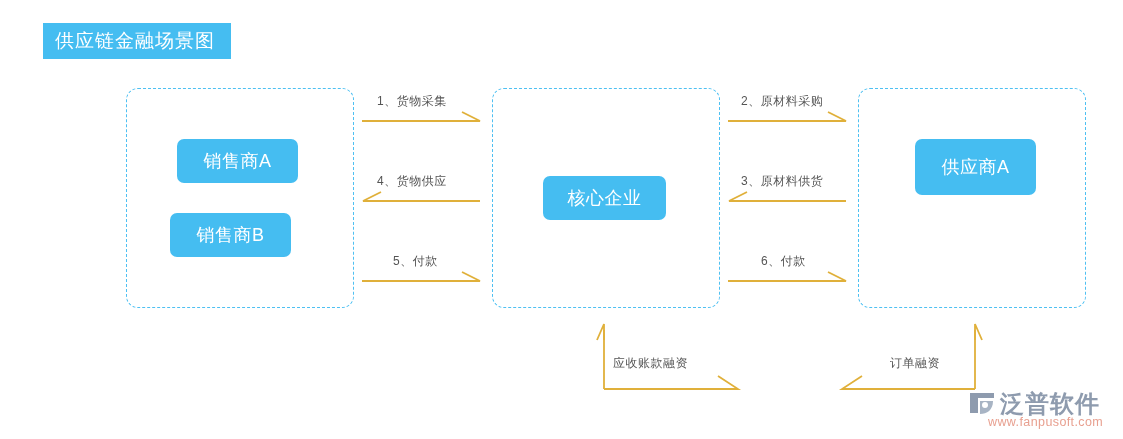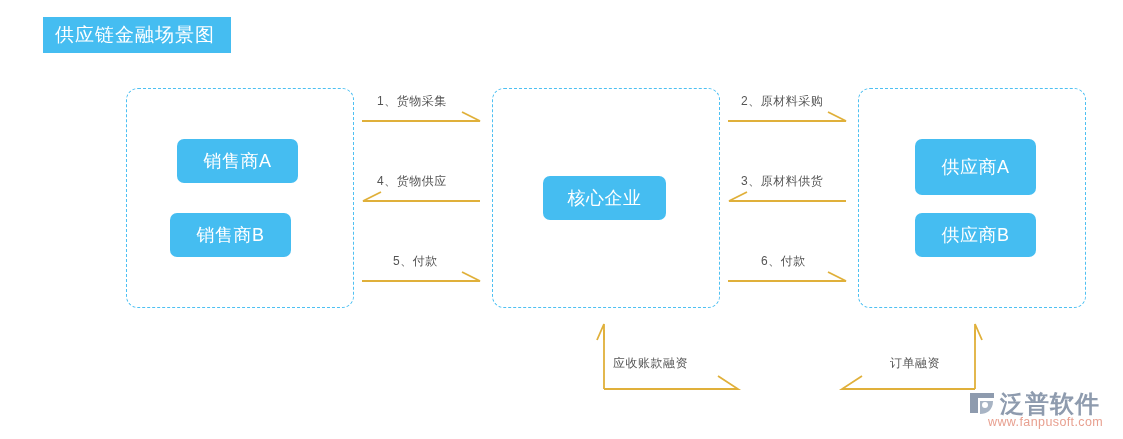--- a/index.html
+++ b/index.html
@@ -18,21 +18,21 @@
     overflow: hidden;
   }
 
   
   .title-bar {
     position: absolute;
     left: 28px;
     top: 29px;
     height: 24px;
     display: flex;
-    align-items: flex-end;
+    align-items: center;
   }
   .title-accent {
     width: 10px;
     background: #45bdf1;
   }
   .title-gap {
     width: 5px;
     background: #ffffff;
   }
   .title-body {
@@ -159,21 +159,20 @@
   </div>
 
   <div class="group-box" id="box-left"></div>
   <div class="group-box" id="box-center"></div>
   <div class="group-box" id="box-right"></div>
 
   <div class="chip" id="chip-seller-a">销售商A</div>
   <div class="chip" id="chip-seller-b">销售商B</div>
   <div class="chip" id="chip-core">核心企业</div>
   <div class="chip" id="chip-supplier-a">供应商A</div>
-  <div class="chip" id="chip-supplier-b">供应商B</div>
 
 
   <div class="flow-label" style="left:377px; top:93px;">1、货物采集</div>
   <div class="flow-label" style="left:377px; top:173px;">4、货物供应</div>
   <div class="flow-label" style="left:393px; top:253px;">5、付款</div>
 
   <div class="flow-label" style="left:741px; top:93px;">2、原材料采购</div>
   <div class="flow-label" style="left:741px; top:173px;">3、原材料供货</div>
   <div class="flow-label" style="left:761px; top:253px;">6、付款</div>
 

